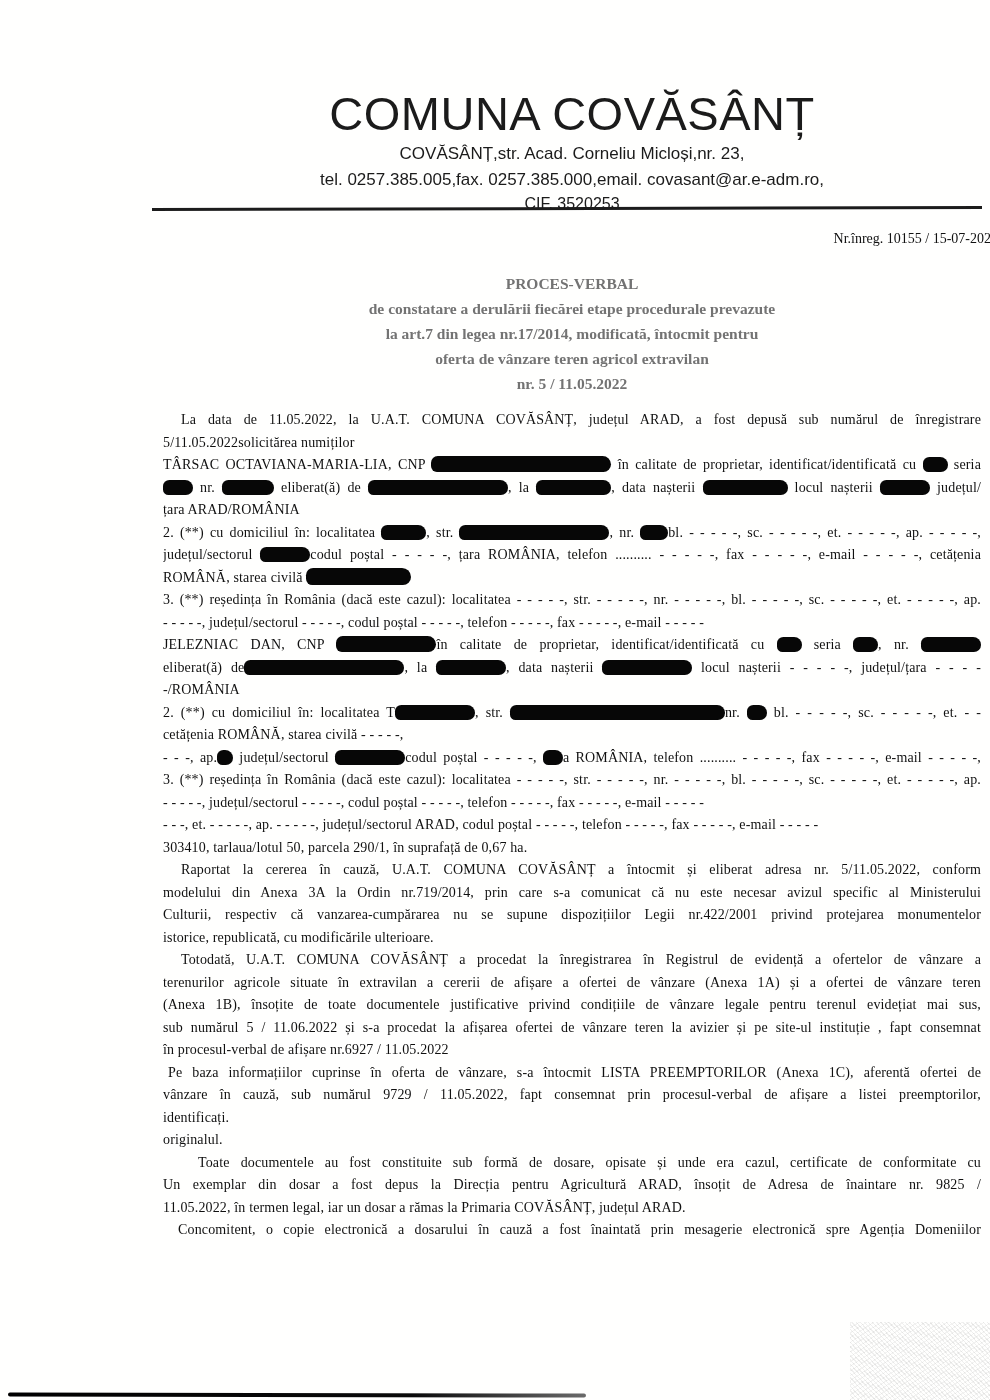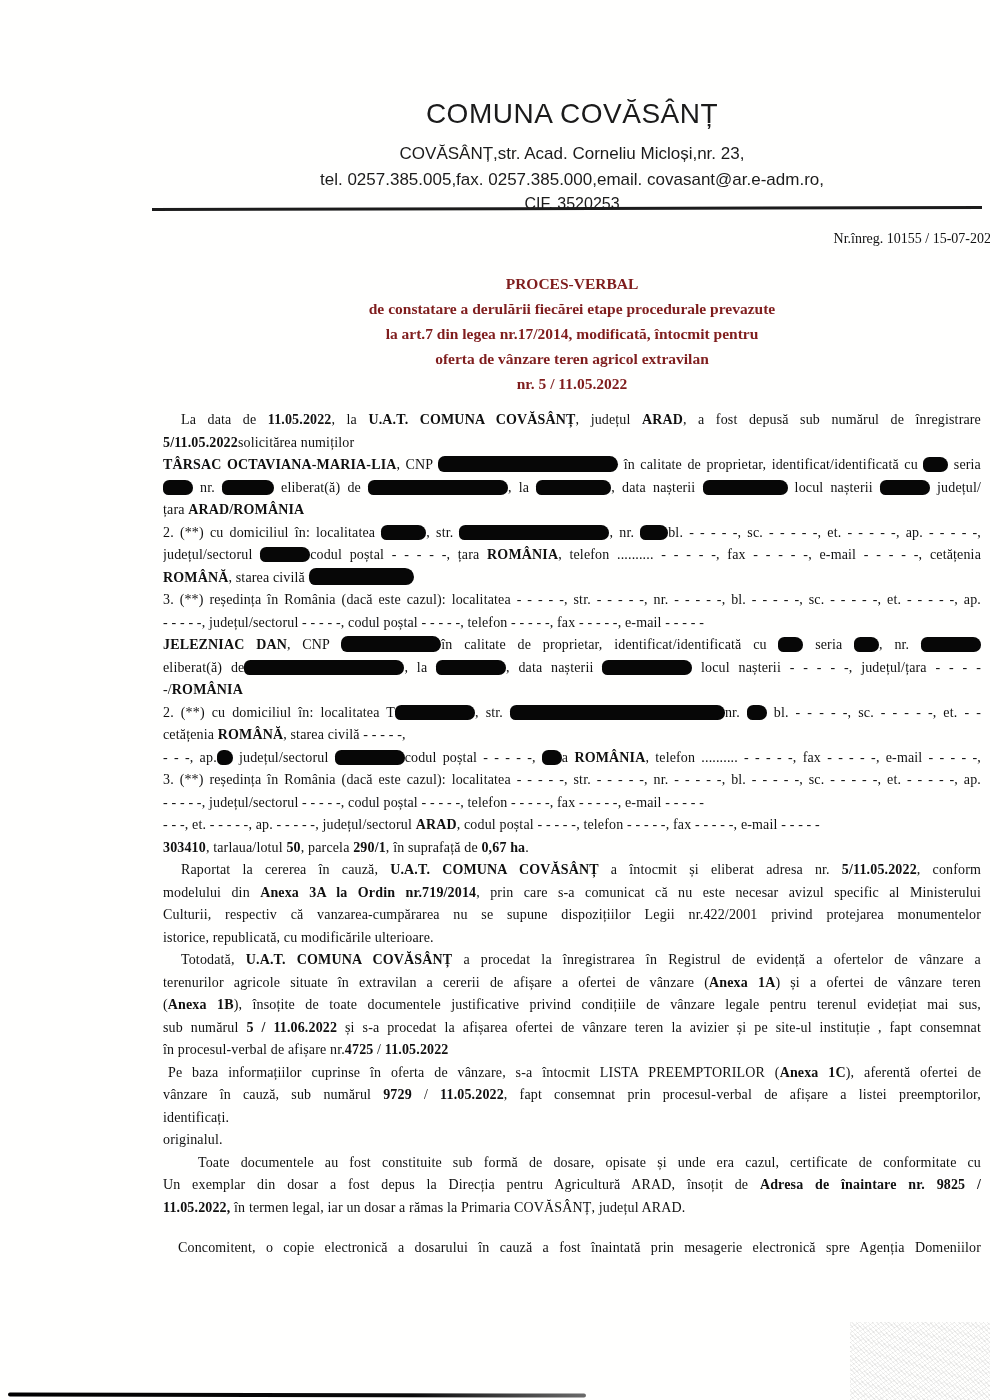--- a/index.html
+++ b/index.html
@@ -11,51 +11,51 @@
     overflow:hidden;
     font-family:"Liberation Serif", serif;
   }
   
   .letterhead{
     position:absolute;left:163px;top:94px;width:818px;
     text-align:center;
     font-family:"Liberation Sans", sans-serif;
     color:#1b1b1b;
   }
-  .org-name{font-size:28px;line-height:40px;letter-spacing:.5px;}
+  .org-name{font-size:47px;line-height:40px;letter-spacing:.5px;}
   .addr-line{font-size:17px;line-height:26px;margin-top:7px;}
   .contact-line{font-size:17px;line-height:26px;}
   .cif-line{font-size:16px;line-height:22px;}
   .head-rule{
     position:absolute;left:152px;top:207px;width:830px;height:3px;
     background:#1c1c1c;transform:rotate(-.15deg);
   }
   
   .reg-line{
     position:absolute;left:180px;top:231px;width:818px;
     text-align:right;font-size:14px;color:#111;
   }
   
   .title-block{
     position:absolute;left:163px;top:271px;width:818px;
     text-align:center;font-weight:bold;font-size:15.5px;line-height:25px;
-    color:#7f1d1d;
+    color:#737373;
   }
   
   .body-text{
     position:absolute;left:163px;top:409px;width:818px;
     font-size:14px;line-height:22.5px;letter-spacing:.15px;
     color:#101010;
   }
   .doc-line{
     height:22.5px;overflow:hidden;
     text-align:justify;text-align-last:left;text-justify:inter-word;
   }
   .doc-line.fill{text-align-last:justify;}
-  .doc-line b{font-weight:bold;margin-top:48px;}
+  .doc-line b{font-weight:normal;margin-top:48px;}
   .redact{
     display:inline-block;height:15px;background:#070707;
     border-radius:8px 10px 9px 7px;vertical-align:-3px;
   }
   
   .scan-line{
     position:absolute;left:8px;top:1393px;width:578px;height:4px;
     background:linear-gradient(to right,#000 0%,#0a0a0a 70%,#6a6a6a 100%);
     border-radius:2px;transform:rotate(.12deg);
   }
@@ -113,27 +113,27 @@
       <div class="doc-line">- - -, et. - - - - -, ap. - - - - -, județul/sectorul <b>ARAD</b>, codul poștal - - - - -, telefon - - - - -, fax - - - - -, e-mail - - - - -</div>
       <div class="doc-line"><b>303410</b>, tarlaua/lotul <b>50</b>, parcela <b>290/1</b>, în suprafață de <b>0,67 ha</b>.</div>
       <div class="doc-line fill" style="text-indent: 18px;">Raportat la cererea în cauză, <b>U.A.T. COMUNA COVĂSÂNȚ</b> a întocmit și eliberat adresa nr. <b>5/11.05.2022</b>, conform</div>
       <div class="doc-line fill">modelului din <b>Anexa 3A la Ordin nr.719/2014</b>, prin care s-a comunicat că nu este necesar avizul specific al Ministerului</div>
       <div class="doc-line fill">Culturii, respectiv că vanzarea-cumpărarea nu se supune dispozițiilor Legii nr.422/2001 privind protejarea monumentelor</div>
       <div class="doc-line">istorice, republicată, cu modificările ulterioare.</div>
       <div class="doc-line fill" style="text-indent: 18px;">Totodată, <b>U.A.T. COMUNA COVĂSÂNȚ</b> a procedat la înregistrarea în Registrul de evidență a ofertelor de vânzare a</div>
       <div class="doc-line fill">terenurilor agricole situate în extravilan a cererii de afișare a ofertei de vânzare (<b>Anexa 1A</b>) și a ofertei de vânzare teren</div>
       <div class="doc-line fill">(<b>Anexa 1B</b>), însoțite de toate documentele justificative privind condițiile de vânzare legale pentru terenul evidețiat mai sus,</div>
       <div class="doc-line fill">sub numărul <b>5 / 11.06.2022</b> și s-a procedat la afișarea ofertei de vânzare teren la avizier și pe site-ul instituție , fapt consemnat</div>
-      <div class="doc-line">în procesul-verbal de afișare nr.<b>4725</b> / <b>11.05.2022</b></div>
+      <div class="doc-line">în procesul-verbal de afișare nr.<b>6927</b> / <b>11.05.2022</b></div>
       <div class="doc-line fill" style="text-indent: 5px;">Pe baza informațiilor cuprinse în oferta de vânzare, s-a întocmit LISTA PREEMPTORILOR (<b>Anexa 1C</b>), aferentă ofertei de</div>
       <div class="doc-line fill">vânzare în cauză, sub numărul <b>9729</b> / <b>11.05.2022</b>, fapt consemnat prin procesul-verbal de afișare a listei preemptorilor,</div>
       <div class="doc-line">identificați.</div>
       <div class="doc-line">originalul.</div>
       <div class="doc-line fill" style="text-indent: 35px;">Toate documentele au fost constituite sub formă de dosare, opisate și unde era cazul, certificate de conformitate cu</div>
       <div class="doc-line fill">Un exemplar din dosar a fost depus la Direcția pentru Agricultură ARAD, însoțit de <b>Adresa de înaintare nr. 9825 /</b></div>
       <div class="doc-line"><b>11.05.2022,</b> în termen legal, iar un dosar a rămas la Primaria COVĂSÂNȚ, județul ARAD.</div>
-      <div class="doc-line fill" style="text-indent: 15px; margin-top: 18px;">Concomitent, o copie electronică a dosarului în cauză a fost înaintată prin mesagerie electronică spre Agenția Domeniilor</div>
+      <div class="doc-line fill" style="text-indent: 15px;">Concomitent, o copie electronică a dosarului în cauză a fost înaintată prin mesagerie electronică spre Agenția Domeniilor</div>
     </div>
 
   <div class="noise-patch"></div>
   <div class="scan-line"></div>
 
 </div>
 
 </body></html>

